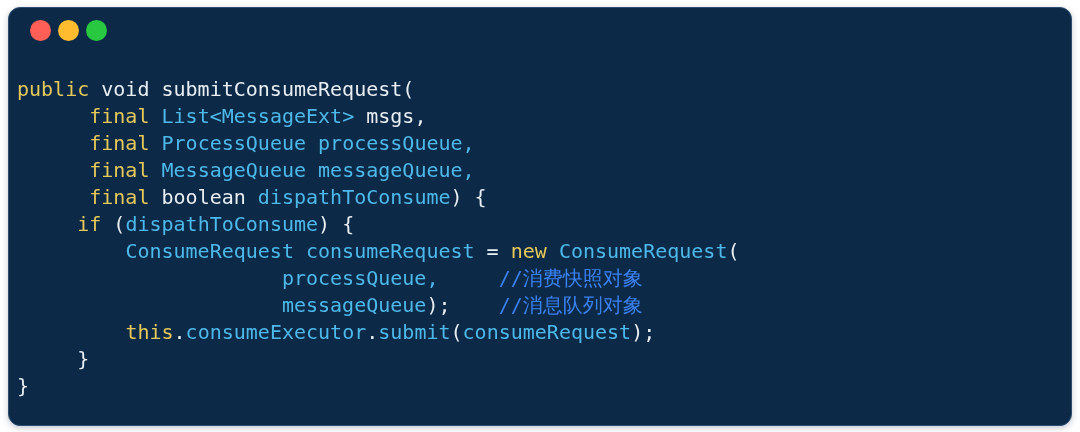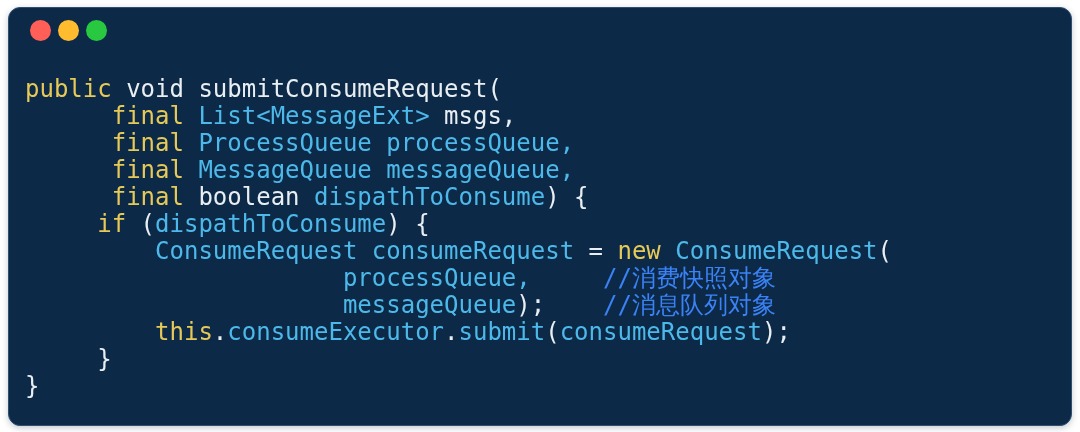--- a/index.html
+++ b/index.html
@@ -36,25 +36,25 @@
     display: flex;
     gap: 7px;
   }
   .light {
     width: 21px;
     height: 21px;
     border-radius: 50%;
   }
   .code-area {
     position: absolute;
-    left: 16px;
+    left: 8px;
     top: 68px;
     right: 4px;
     font-family: "DejaVu Sans Mono", monospace;
-    font-size: 24px;
+    font-size: 20px;
     line-height: 27px;
     white-space: pre;
     color: #e9eef3;
   }
   .code-line { height: 27px; }
   .tok-kw { color: #e6c958; }
   .tok-pl { color: #e9eef3; }
   .tok-ty { color: #4db9ea; }
   .tok-cm { color: #3b82f6; }
 </style>

